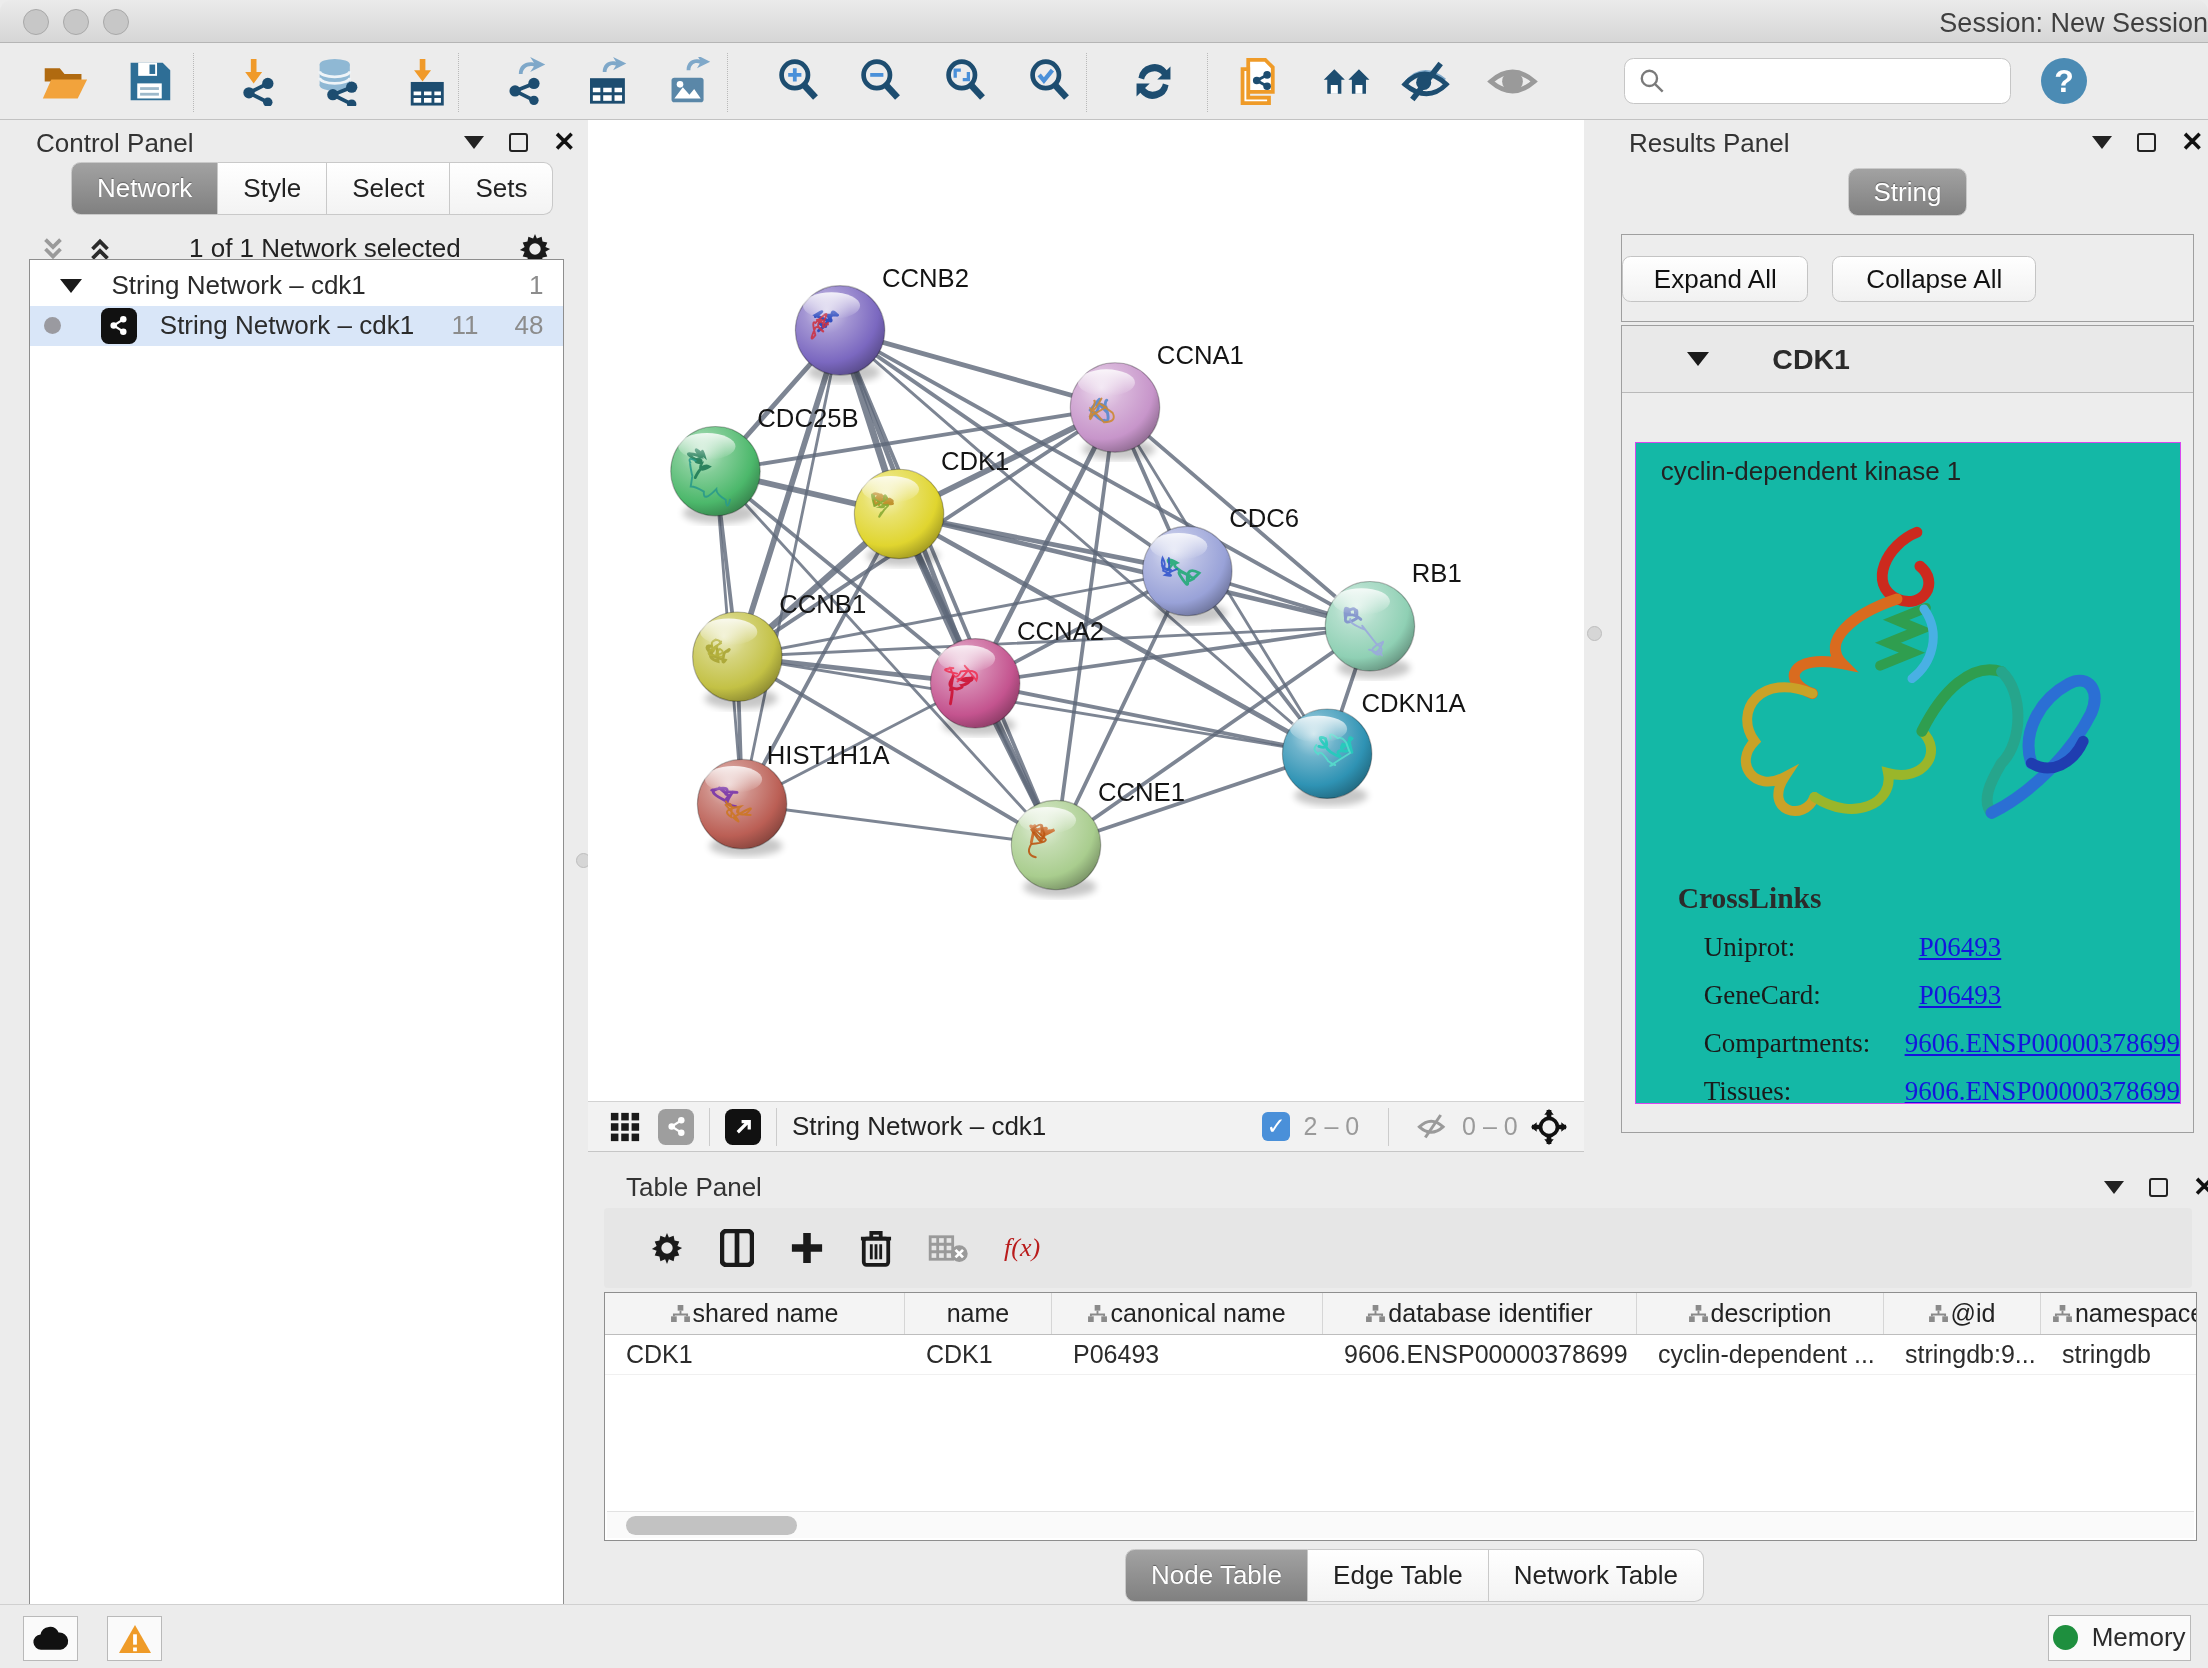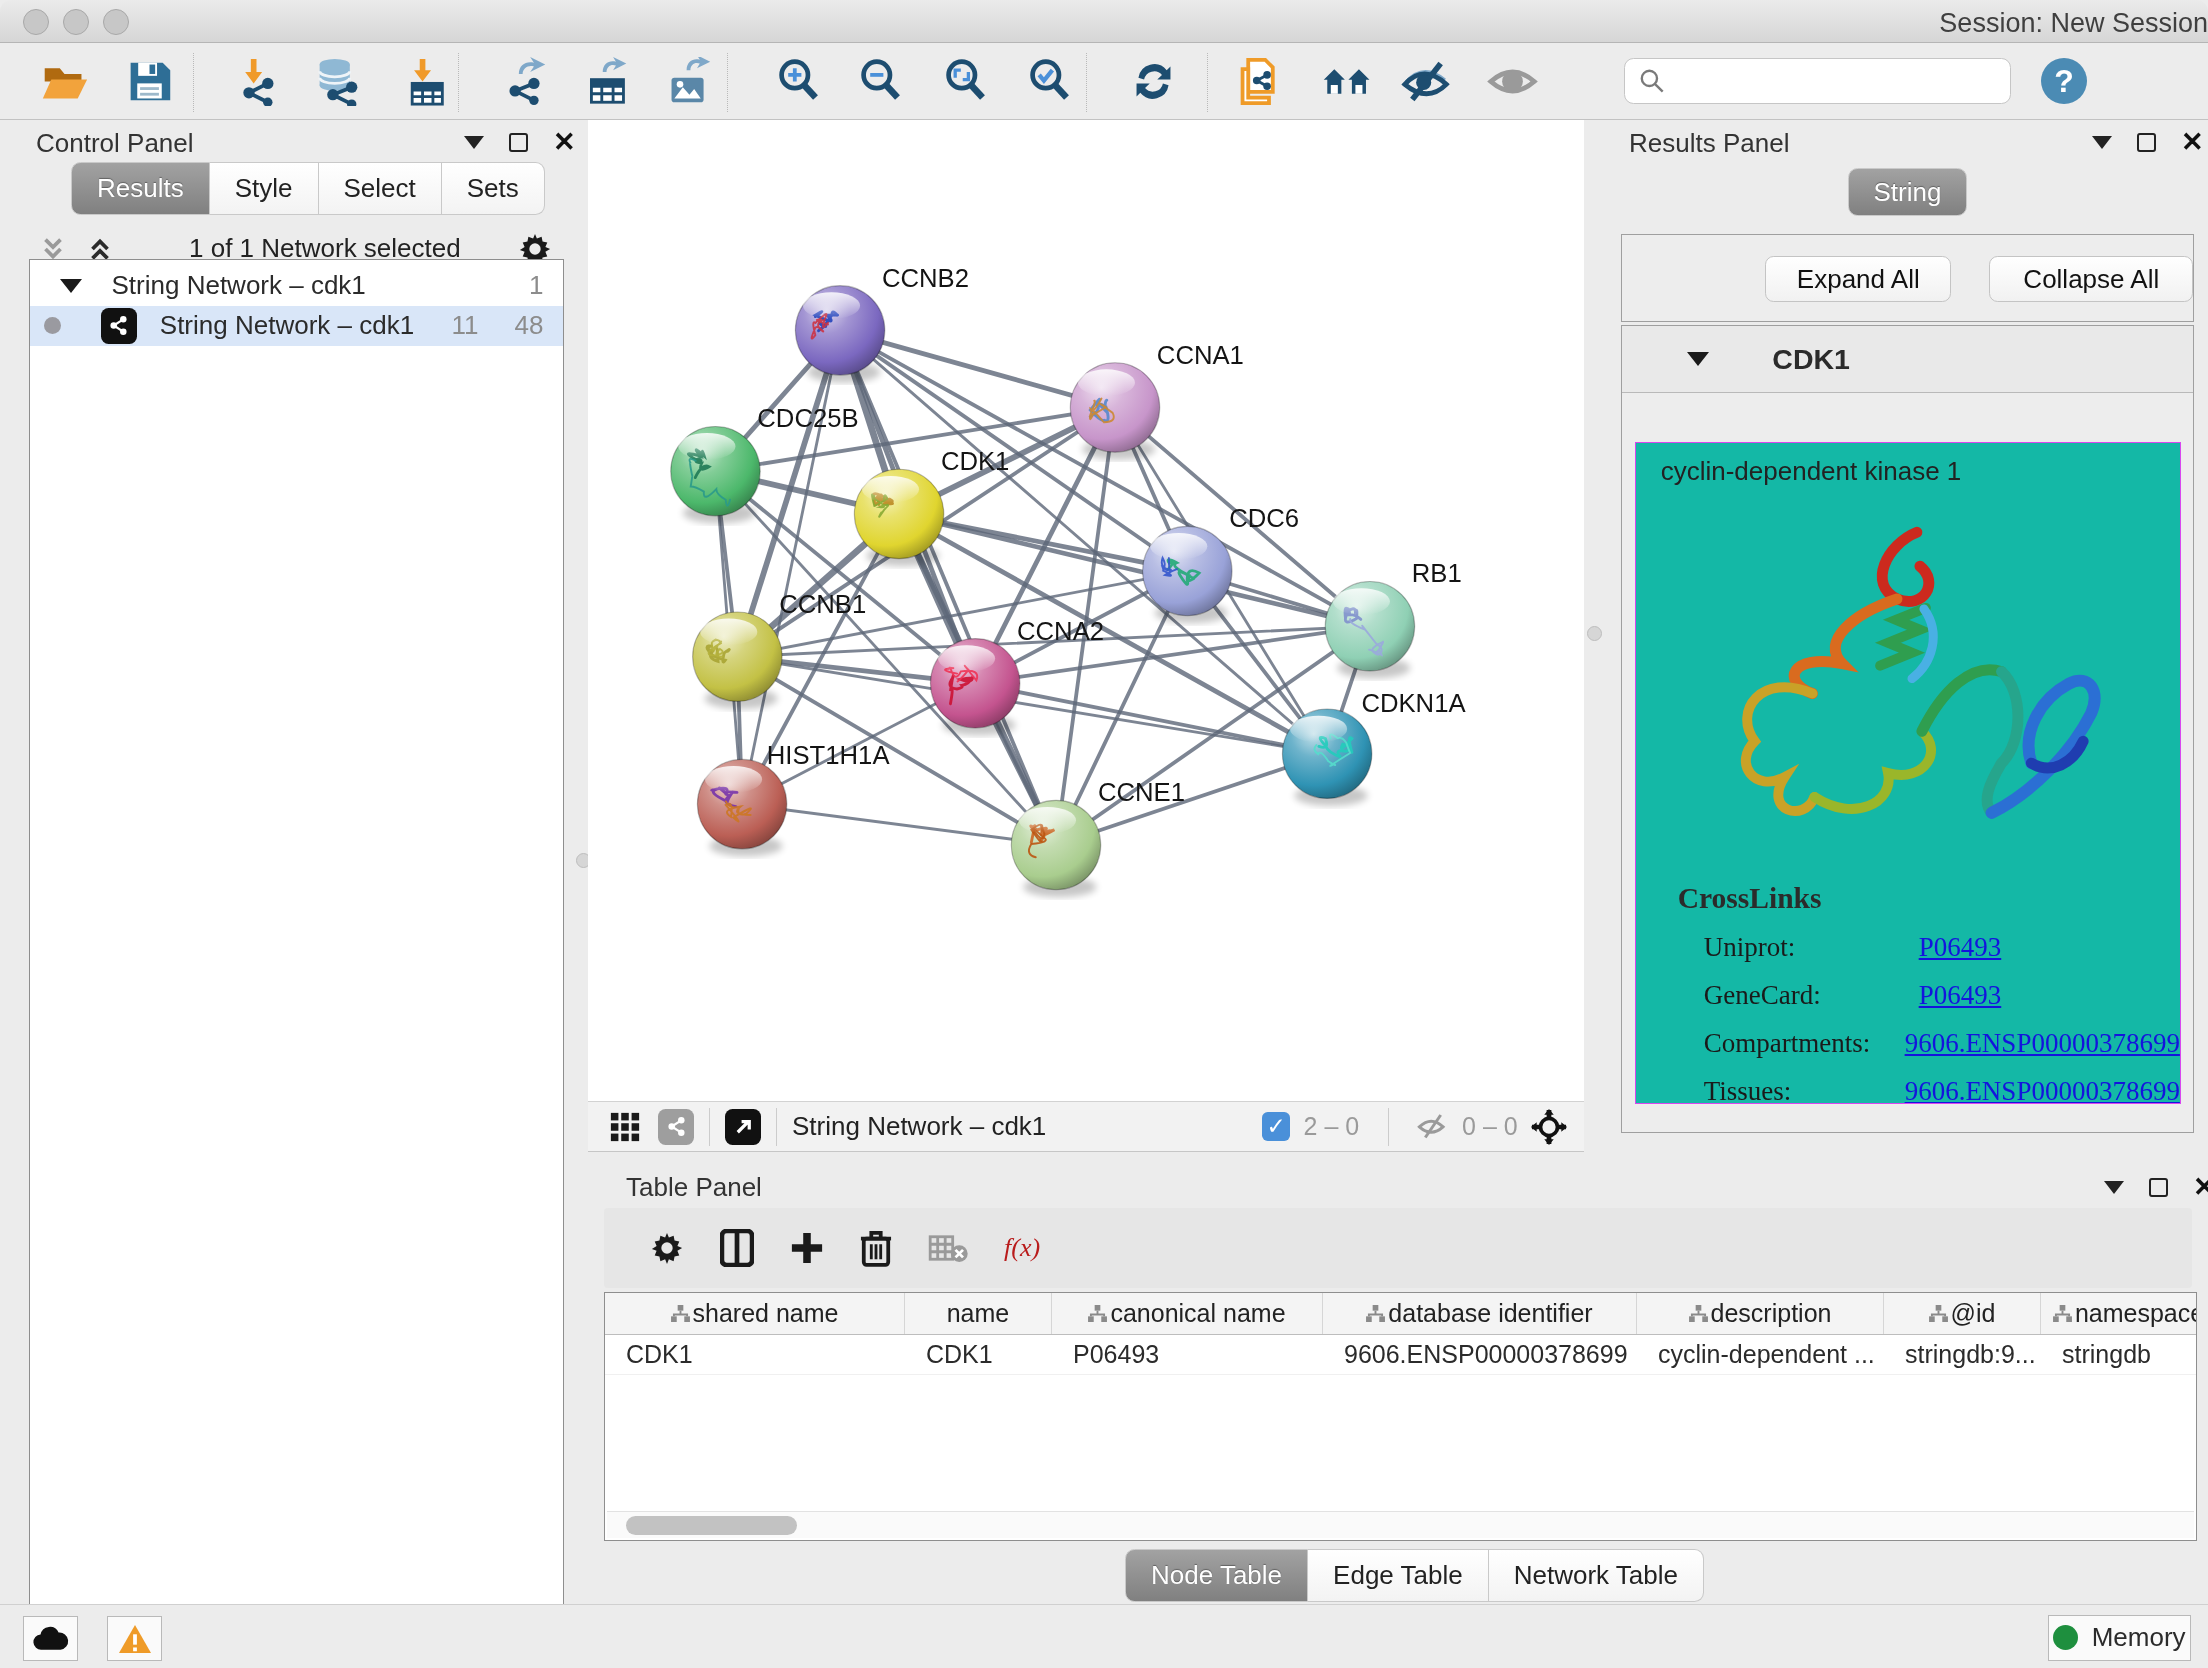--- a/index.html
+++ b/index.html
@@ -314,21 +314,21 @@
 </div>
 
 <div id="control-panel" class="abs">
   <div class="panel-title abs" style="left:36px; top:7.6px">Control Panel</div>
   <div class="phdr-icons" style="left:464px; top:13.3px">
     <div class="ph-tri"></div>
     <div class="ph-sq"></div>
     <div class="ph-x">✕</div>
   </div>
   <div class="seggroup abs" style="left:71px; top:42px" id="cp-tabs">
-      <div class="seg sel">Results</div>
+      <div class="seg sel">Network</div>
       <div class="seg">Style</div>
       <div class="seg">Select</div>
       <div class="seg">Sets</div>
     </div>
   <div id="cp-toolbar">
     <svg width="30" height="30" viewBox="0 0 32 32" style="margin-left:38px">
         <path d="M8 6l8 8 8-8M8 16l8 8 8-8" stroke="#9a9a9a" stroke-width="4" fill="none"></path>
       </svg>
     <svg width="30" height="30" viewBox="0 0 32 32" style="margin-left:17px">
         <path d="M8 26l8-8 8 8M8 16l8-8 8 8" stroke="#2b2b2b" stroke-width="4" fill="none"></path>
@@ -617,21 +617,21 @@
   <div class="panel-title abs" style="left:22px; top:7.6px">Results Panel</div>
   <div class="phdr-icons" style="left:485px; top:13.3px">
     <div class="ph-tri"></div>
     <div class="ph-sq"></div>
     <div class="ph-x">✕</div>
   </div>
   <div id="string-tab">
     <div class="seg sel">String</div>
   </div>
   <div class="rp-box" style="top:114px; height:88px">
-    <div style="display:flex; justify-content:flex-end; gap:38px; margin-top:21px">
+    <div style="display:flex; justify-content:flex-start; gap:24px; margin-top:21px">
       <div class="btn" style="width:186px; height:46px">Expand All</div>
       <div class="btn" style="width:204px; height:46px">Collapse All</div>
     </div>
   </div>
   <div class="rp-box" style="top:205px; height:808px">
     <div id="gene-hdr">
       <div class="tri-down" style="margin-left:65px"></div>
       <span id="gene-name" style="margin-left:63px">CDK1</span>
     </div>
     <div id="gene-body">

